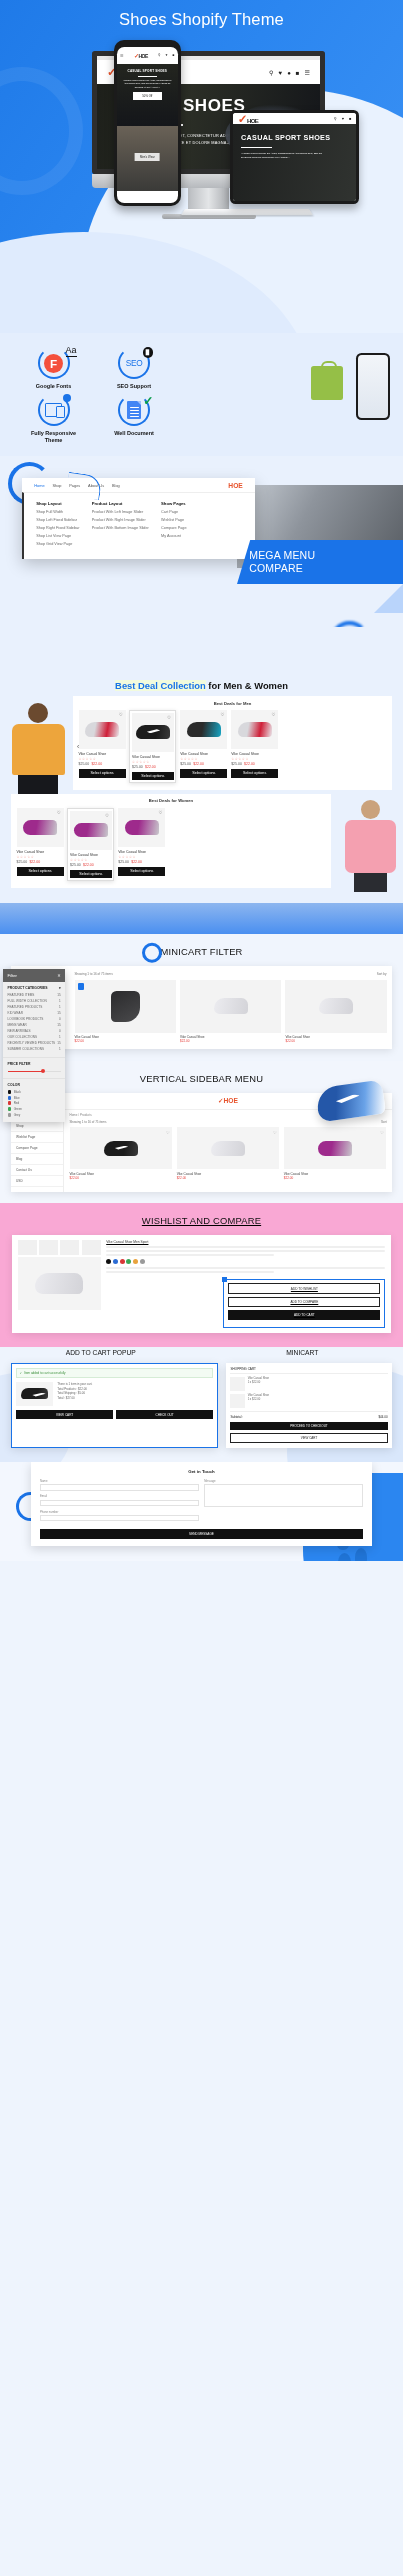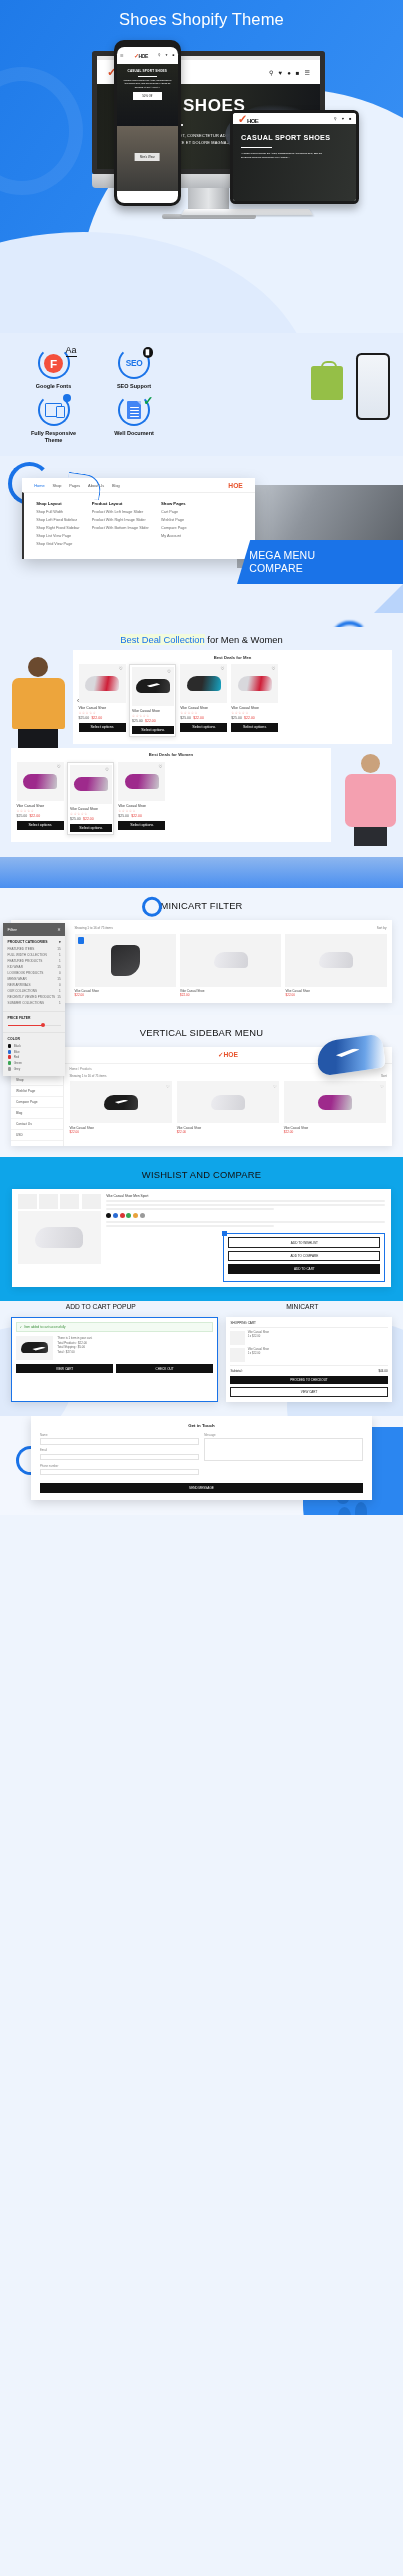--- a/index.html
+++ b/index.html
@@ -111,21 +111,21 @@
   .f-item { text-align:center; }
   .f-circle {
     width:32px; height:32px; margin:0 auto 3.9px; border-radius:50%;
     border:2.2px solid #1a73e8; border-top-color:transparent; border-right-color:#1a73e8;
     display:flex; align-items:center; justify-content:center; position:relative;
   }
   .f-label { font-size:5.5px; font-weight:700; color:#111; line-height:1.3;}
   .gf-red { width:19px; height:19px; border-radius:50%; background:#f4503c; color:#fff;
             font-size:11.7px; font-weight:700; display:flex; align-items:center; justify-content:center;}
   .aa { position:absolute; right:-9px; top:-4.4px; font-size:9px; color:#111; border-bottom:1.1px solid #111; padding-bottom:0.6px;}
-  .seo-txt { color:#1a73e8; font-weight:700; font-size:8.3px; letter-spacing:-0.3px;}
+  .seo-txt { color:#1a73e8; font-weight:400; font-size:8.3px; letter-spacing:-0.3px;}
   .seo-badge { position:absolute; right:-5px; top:-2.2px; width:10.5px;height:10.5px;border-radius:50%;
                background:#111; color:#fff; font-size:5px; display:flex;align-items:center;justify-content:center;}
   .resp-ico { width:16.6px;height:14.4px; border:1.1px solid #1a73e8; border-radius:1.1px; position:relative;}
   .resp-ico:after{content:"";position:absolute;right:-3.9px;bottom:-1.7px;width:6.7px;height:9.4px;border:1.1px solid #1a73e8;background:#e4eefd;border-radius:1.1px;}
   .resp-dot{position:absolute;right:-3.9px;top:-2.2px;width:8.3px;height:8.3px;border-radius:50%;background:#1a73e8;}
   .doc-ico{width:14.4px;height:18px;background:#4285f4;border-radius:1.1px;position:relative;}
   .doc-ico:before{content:"";position:absolute;right:0;top:0;border-width:0 4.4px 4.4px 0;border-style:solid;border-color:transparent #a5c4fb transparent transparent;}
   .doc-lines{position:absolute;left:2.8px;top:6.1px;}
   .doc-lines i{display:block;width:9px;height:1.4px;background:#fff;margin-bottom:1.7px;border-radius:0.6px;}
   .doc-check{position:absolute;right:-5.5px;top:-1.7px;font-size:12.2px;color:#0b9d4d;font-weight:700;}
@@ -176,21 +176,21 @@
   .fc-arrow{position:absolute; right:5.5px; top:-4.4px; width:166px; height:1.1px; background:#1a73e8;}
   .fc-arrow:after{content:"";position:absolute;right:-1.1px;top:-2.8px;border-width:3.3px 0 3.3px 6.1px;
                   border-style:solid;border-color:transparent transparent transparent #1a73e8;}
   .fc-ring{position:absolute;right:34px;bottom:-33px;width:39px;height:39px;border-radius:50%;
            border:4.4px solid #1a73e8;border-right-color:transparent;filter:blur(0.8px);}
   .fc-tri{position:absolute;right:0;bottom:14.4px;width:0;height:0;border-style:solid;
           border-width:0 0 29px 29px;border-color:transparent transparent #b9d4fb transparent;}
 
   
   .bd-wrap{background:#e9f1fd; padding:3.3px 0 11px; position:relative;}
-  .bd-title{text-align:center; font-size:9.4px; font-weight:400; color:#111; padding:3.3px 0 5.5px;}
+  .bd-title{text-align:center; font-size:9.4px; font-weight:700; color:#111; padding:3.3px 0 5.5px;margin-top:46px;}
   .bd-title .hl{color:#1a73e8; background:#f2fbdd;}
   .bd-row{position:relative; margin:0 0 4.4px; }
   .bd-panel{background:#fff; margin-left:73px; margin-right:11px; padding:4.4px 5.5px 6.7px; position:relative;}
   .bd-panel h4{text-align:center;font-size:4.2px;font-weight:700;color:#333;margin-bottom:4.4px;}
   .prod-strip{display:flex; gap:3.9px; align-items:flex-start;}
   .prod{width:47px; background:#fff; }
   .prod.active{border:0.6px solid #ddd; padding:1.7px; box-shadow:0 1.1px 4.4px rgba(0,0,0,.12);}
   .prod .img{height:39px;background:#f4f4f4;position:relative;display:flex;align-items:center;justify-content:center;}
   .prod .heart{position:absolute;right:2.8px;top:2.2px;font-size:4.4px;color:#777;}
   .shoe-a{width:34px;height:14.4px;background:linear-gradient(100deg,#d8d8dc 30%,#cf1f38 65%,#e8e8ec);border-radius:14.4px 9px 5.5px 7.8px;}
@@ -261,21 +261,21 @@
   .vs-prod{flex:1;}
   .vs-img{height:42px;background:#f4f4f4;position:relative;display:flex;align-items:center;justify-content:center;}
   .vs-heart{position:absolute;right:2.8px;top:2.8px;font-size:3.9px;color:#888;}
   .nikeshoe{position:absolute;right:7.8px;top:-9px;width:67px;height:34px;
     background:linear-gradient(100deg,#2457a8 30%,#6aa3e8 70%,#fff);border-radius:22px 12.2px 6.7px 12.2px;transform:rotate(-8deg);
     box-shadow:0 4.4px 9px rgba(0,0,0,.2); z-index:5;}
   .nikeshoe:after{content:"";position:absolute;left:19px;top:11px;width:24.4px;height:6.7px;background:#fff;
     clip-path:polygon(0 62%,76% 0,100% 28%,22% 100%);}
 
   
-  .wc-wrap{background:#0ea5e9;padding:0 0 13.3px;}
+  .wc-wrap{background:#f9a8d4;padding:0 0 13.3px;text-decoration:underline;}
   .wc-stage{margin:0 12.2px;background:#fff;padding:5.5px;box-shadow:0 1.7px 7.8px rgba(0,0,0,.10);position:relative;}
   .wc-row{display:flex;gap:5.5px;}
   .wc-left{width:83px;}
   .wc-thumbs{display:flex;gap:2.2px;margin-bottom:2.8px;}
   .wc-thumbs i{flex:1;height:14.4px;background:#f0f0f0;display:block;}
   .wc-big{height:53px;background:#f4f4f4;display:flex;align-items:center;justify-content:center;}
   .wc-right{flex:1;}
   .wc-right .t{font-size:3.3px;color:#333;margin-bottom:2.2px;}
   .wc-right .l{height:1.7px;background:#efefef;margin-bottom:2.2px;border-radius:1.1px;}
   .wc-right .l.s{width:60%;}

